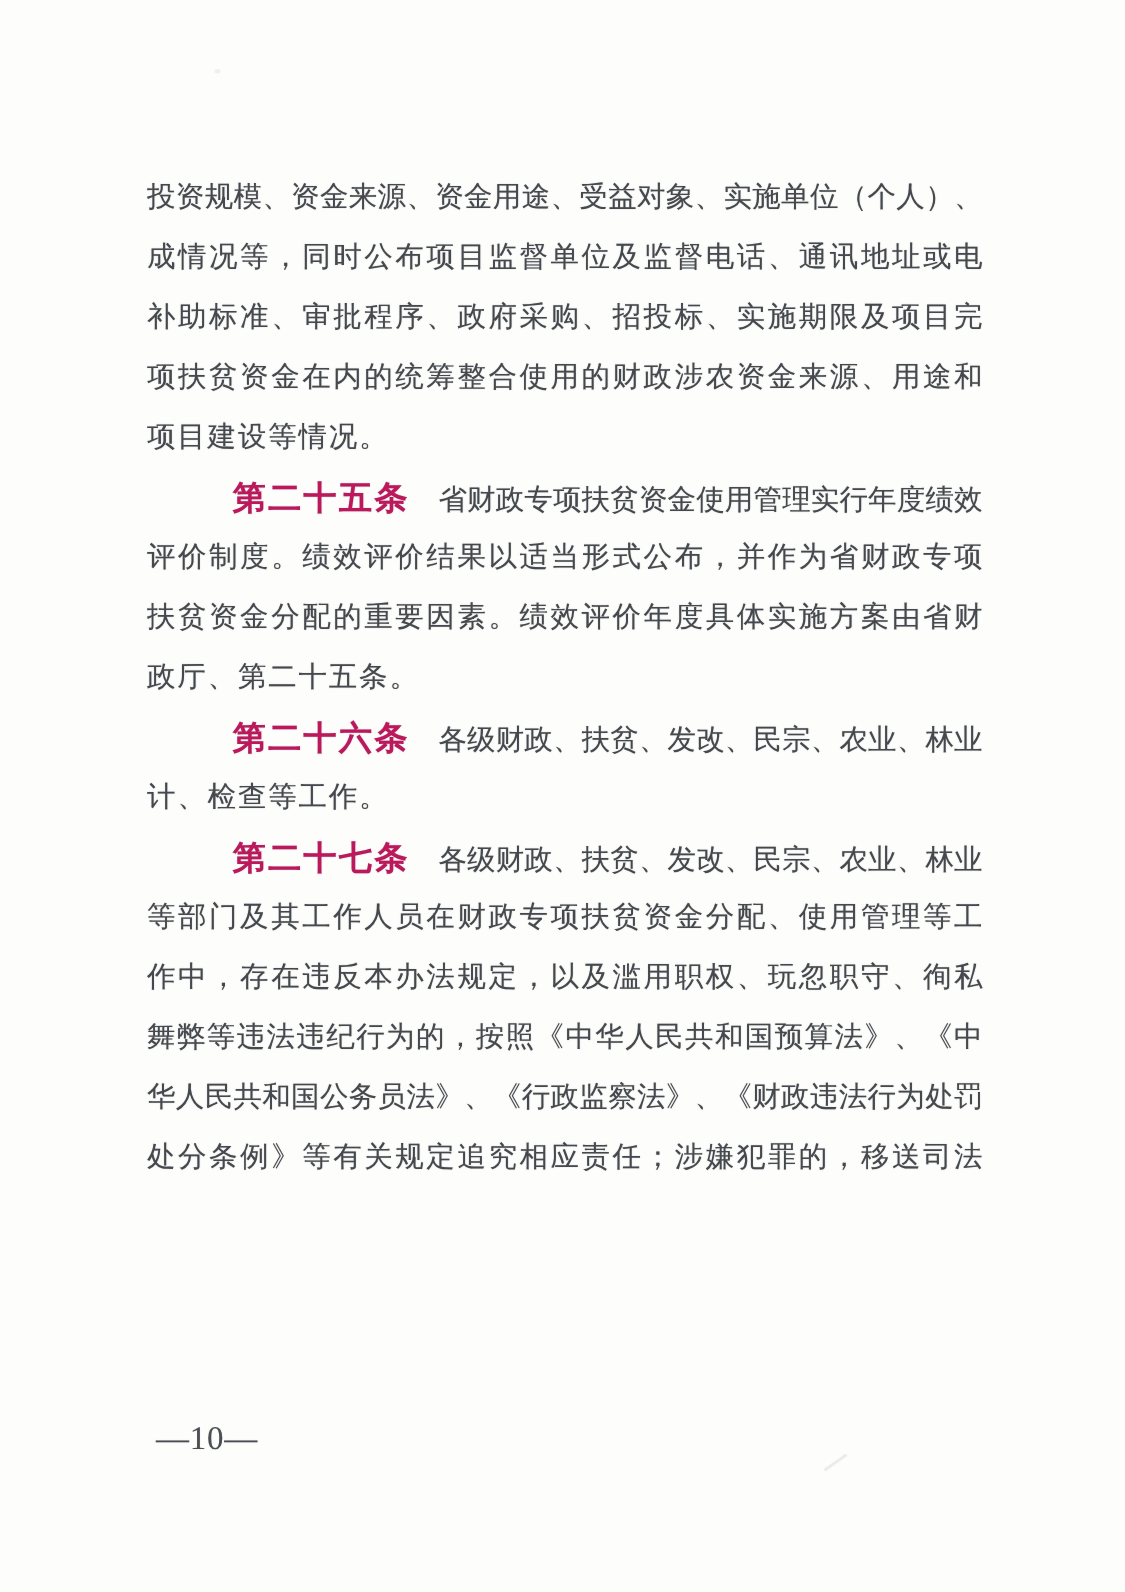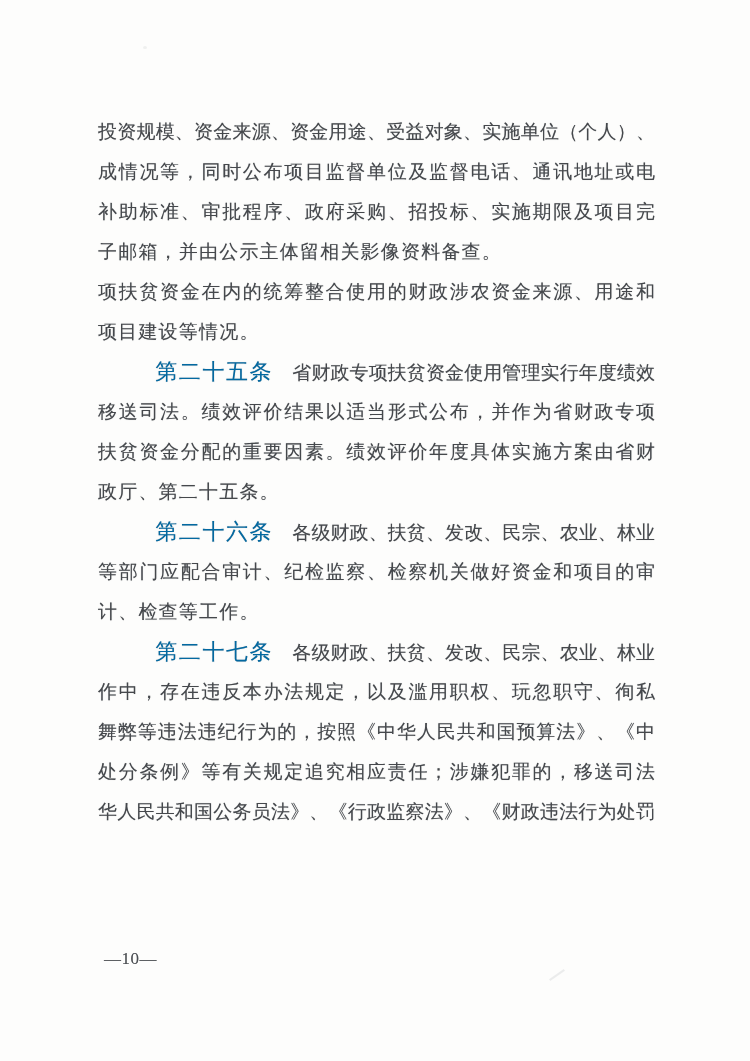--- a/index.html
+++ b/index.html
@@ -30,31 +30,31 @@
     text-align: justify;
     text-align-last: justify;
     -moz-text-align-last: justify;
   }
   .line.last {
     text-align-last: left;
     -moz-text-align-last: left;
     letter-spacing: 1.2px;
   }
   .line b {
-    font-weight: normal;
+    font-weight: bold;
     font-size: 22px;
     letter-spacing: 1.5px;
     margin-left: 19px;
-    color: #0369a1;
+    color: #be185d;
   }
   .page-number {
     position: absolute;
     left: 104px;
     top: 949px;
-    font-size: 17px;
+    font-size: 22px;
     line-height: 20px;
     color: #4b4e52;
     letter-spacing: 0.5px;
     text-shadow: 0 0 0.6px rgba(90, 95, 100, 0.4);
   }
   .speck {
     position: absolute;
     background: #9aa0a6;
   }
   .speck.s1 {
@@ -76,31 +76,30 @@
 </style>
 </head>
 <body>
 
 <div class="page" style="background: rgb(253, 253, 252);">
   <div class="speck s1"></div>
   <div class="text-block" style="color: rgb(69, 72, 76);">
       <div class="line">投资规模、资金来源、资金用途、受益对象、实施单位（个人）、</div>
       <div class="line">成情况等，同时公布项目监督单位及监督电话、通讯地址或电</div>
       <div class="line">补助标准、审批程序、政府采购、招投标、实施期限及项目完</div>
-      <div class="line last">子邮箱，并由公示主体留相关影像资料备查。</div>
       <div class="line">项扶贫资金在内的统筹整合使用的财政涉农资金来源、用途和</div>
       <div class="line last">项目建设等情况。</div>
       <div class="line">　　<b>第二十五条</b>　省财政专项扶贫资金使用管理实行年度绩效</div>
-      <div class="line">移送司法。绩效评价结果以适当形式公布，并作为省财政专项</div>
+      <div class="line">评价制度。绩效评价结果以适当形式公布，并作为省财政专项</div>
       <div class="line">扶贫资金分配的重要因素。绩效评价年度具体实施方案由省财</div>
       <div class="line last">政厅、第二十五条。</div>
       <div class="line">　　<b>第二十六条</b>　各级财政、扶贫、发改、民宗、农业、林业</div>
-      <div class="line">等部门应配合审计、纪检监察、检察机关做好资金和项目的审</div>
       <div class="line last">计、检查等工作。</div>
       <div class="line">　　<b>第二十七条</b>　各级财政、扶贫、发改、民宗、农业、林业</div>
+      <div class="line">等部门及其工作人员在财政专项扶贫资金分配、使用管理等工</div>
       <div class="line">作中，存在违反本办法规定，以及滥用职权、玩忽职守、徇私</div>
       <div class="line">舞弊等违法违纪行为的，按照《中华人民共和国预算法》、《中</div>
+      <div class="line">华人民共和国公务员法》、《行政监察法》、《财政违法行为处罚</div>
       <div class="line">处分条例》等有关规定追究相应责任；涉嫌犯罪的，移送司法</div>
-      <div class="line">华人民共和国公务员法》、《行政监察法》、《财政违法行为处罚</div>
     </div>
   <div class="page-number">—10—</div>
   <div class="speck s2"></div>
 </div>
 
 </body></html>

